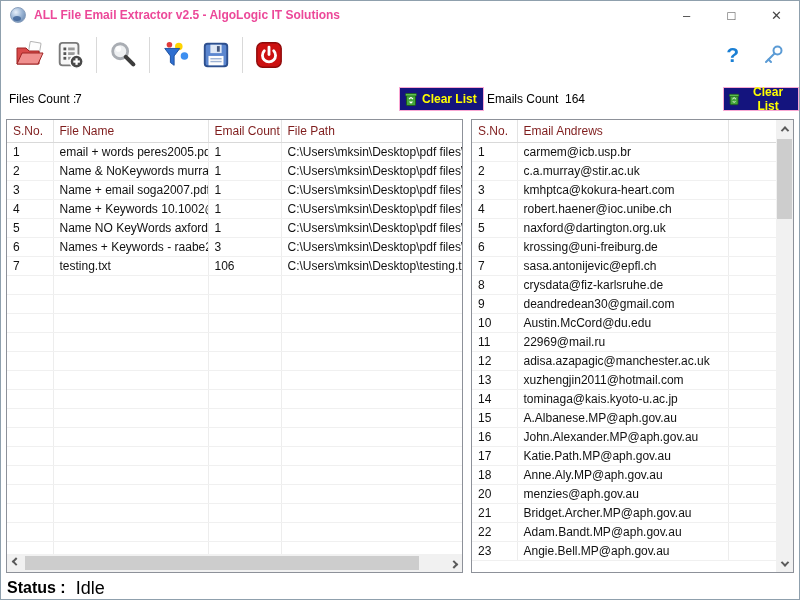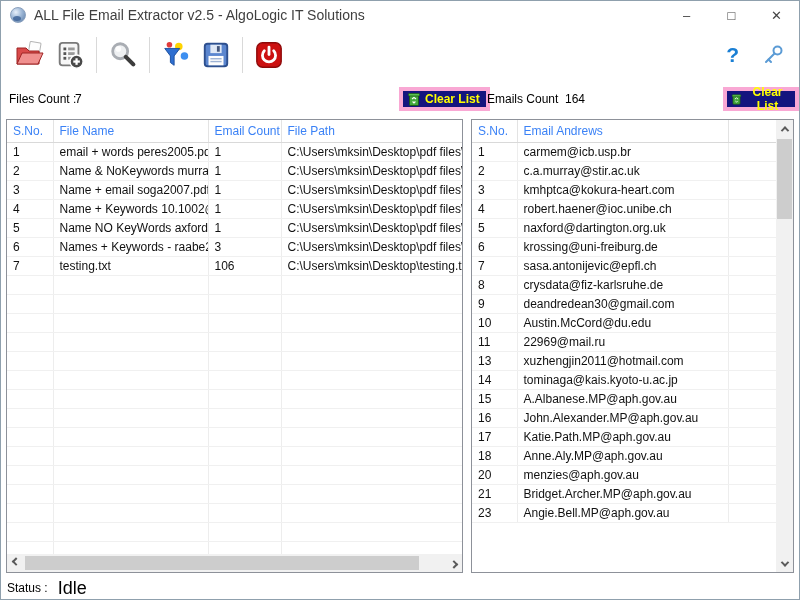--- a/index.html
+++ b/index.html
@@ -5,47 +5,47 @@
   * { margin:0; padding:0; box-sizing:border-box; }
   html,body { width:800px; height:600px; font-family:"Liberation Sans", sans-serif; background:#fff; overflow:hidden; }
   .window { position:absolute; left:0; top:0; width:800px; height:600px; border:1px solid #8fa0ad; background:#fff; }
 
   
   .titlebar { position:absolute; left:0; top:0; width:100%; height:28px; display:flex; align-items:center; background:#fff; }
   .app-icon { width:16px; height:16px; margin:0 8px 0 9px; border-radius:50%;
     background:radial-gradient(circle at 35% 30%, #e8f0fa 0%, #9db7d6 45%, #5a7ba6 100%);
     border:1px solid #8aa0bd; position:relative; }
   .app-icon::after{ content:""; position:absolute; left:2px; bottom:1px; width:8px; height:5px; border-radius:50%; background:#3a5f94; opacity:.8; }
-  .title-text { font-size:14px; color:#404040; }
+  .title-text { font-size:12px; color:#ec4899;font-weight:bold; }
   .win-controls { margin-left:auto; display:flex; height:100%; }
   .win-btn { width:45px; height:100%; display:flex; align-items:center; justify-content:center; font-size:13px; color:#444; font-weight:300; cursor:default; }
 
   
   .toolbar { position:absolute; left:0; top:30px; width:100%; height:48px; display:flex; align-items:center; }
   .tool-btn { width:34px; height:34px; display:flex; align-items:center; justify-content:center; margin:0 3px; }
   .tool-btn:first-child { margin-left:12px; }
   .tb-sep { width:1px; height:36px; background:#d9d9d9; margin:0 6px; }
   .toolbar-right { margin-left:auto; display:flex; align-items:center; margin-right:14px; }
   .help-glyph { color:#1a7fd4; font-size:21px; font-weight:bold; margin-right:22px; }
 
   
   .counts-row { position:absolute; left:0; top:80px; width:100%; height:34px; }
   .count-label { position:absolute; font-size:12px; color:#000; top:11px; }
   .count-value { position:absolute; font-size:12px; color:#000; top:11px; }
-  .clear-btn { position:absolute; top:6px; height:24px; background:#14147e; border:4px solid #f9a8d4; color:#ffff00;
+  .clear-btn { position:absolute; top:6px; height:24px; background:#14147e; border:1px solid #f9a8d4; color:#ffff00;
     font-size:12px; font-weight:bold; display:flex; align-items:center; padding:0 6px 0 4px; cursor:default;justify-content:flex-end; }
   .clear-btn svg { margin-right:4px; }
 
   
   .panel { position:absolute; top:118px; border:1px solid #8d9199; background:#fff; overflow:hidden; }
   .panel-left { left:5px; width:457px; height:454px; }
   .panel-right { left:470px; width:323px; height:454px; }
 
   table { border-collapse:collapse; table-layout:fixed; width:100%; }
-  th { font-size:12px; font-weight:normal; color:#3b82f6; text-align:left; padding:3px 6px; height:22px;
+  th { font-size:12px; font-weight:normal; color:#7f1d1d; text-align:left; padding:3px 6px; height:22px;
        border-bottom:1px solid #d9d9d9; border-right:1px solid #e3e3e3; white-space:nowrap; overflow:hidden; background:#fff; }
   th:last-child { border-right:none; }
   td { font-size:12px; color:#111; padding:2px 6px; height:19px; border-bottom:1px solid #f0f0f0;
        border-right:1px solid #ededed; white-space:nowrap; overflow:hidden; }
   td:last-child { border-right:none; }
 
   .table-area-left { position:absolute; left:0; top:0; width:455px; height:434px; overflow:hidden; }
   .table-area-right { position:absolute; left:0; top:0; width:305px; height:452px; overflow:hidden; }
 
   
@@ -58,21 +58,21 @@
   .vs-up { top:0; } .vs-down { bottom:0; }
   .vs-thumb { position:absolute; left:1px; top:19px; width:15px; height:80px; background:#cdcdcd; }
   .chev { width:6px; height:6px; border-left:2px solid #5a5a5a; border-top:2px solid #5a5a5a; display:inline-block; }
   .chev-up { transform:rotate(45deg) translate(1px,1px); }
   .chev-down { transform:rotate(225deg) translate(1px,1px); }
   .chev-left { transform:rotate(-45deg) translate(1px,-1px); }
   .chev-right { transform:rotate(135deg) translate(1px,-1px); }
 
   
   .statusbar { position:absolute; left:0; top:576px; width:100%; height:22px; display:flex; align-items:center; padding-left:6px; }
-  .status-label { font-size:12px; color:#000; }
+  .status-label { font-size:16px; color:#000;font-weight:bold; }
   .status-value { font-size:18px; color:#000; margin-left:10px; }
 </style>
 </head>
 <body>
 
 <div class="window">
 
   <div class="titlebar">
     <div class="app-icon"></div>
     <div class="title-text">ALL File Email Extractor v2.5 - AlgoLogic IT Solutions</div>
@@ -403,20 +403,25 @@
               <td>10</td>
               <td>Austin.McCord@du.edu</td>
               <td>&nbsp;</td>
             </tr>
             <tr>
               <td>11</td>
               <td>22969@mail.ru</td>
               <td>&nbsp;</td>
             </tr>
             <tr>
+              <td>12</td>
+              <td>adisa.azapagic@manchester.ac.uk</td>
+              <td>&nbsp;</td>
+            </tr>
+            <tr>
               <td>13</td>
               <td>xuzhengjin2011@hotmail.com</td>
               <td>&nbsp;</td>
             </tr>
             <tr>
               <td>14</td>
               <td>tominaga@kais.kyoto-u.ac.jp</td>
               <td>&nbsp;</td>
             </tr>
             <tr>
@@ -440,20 +445,25 @@
               <td>&nbsp;</td>
             </tr>
             <tr>
               <td>20</td>
               <td>menzies@aph.gov.au</td>
               <td>&nbsp;</td>
             </tr>
             <tr>
               <td>21</td>
               <td>Bridget.Archer.MP@aph.gov.au</td>
+              <td>&nbsp;</td>
+            </tr>
+            <tr>
+              <td>22</td>
+              <td>Adam.Bandt.MP@aph.gov.au</td>
               <td>&nbsp;</td>
             </tr>
             <tr>
               <td>23</td>
               <td>Angie.Bell.MP@aph.gov.au</td>
               <td>&nbsp;</td>
             </tr>
           </tbody>
       </table>
     </div>

